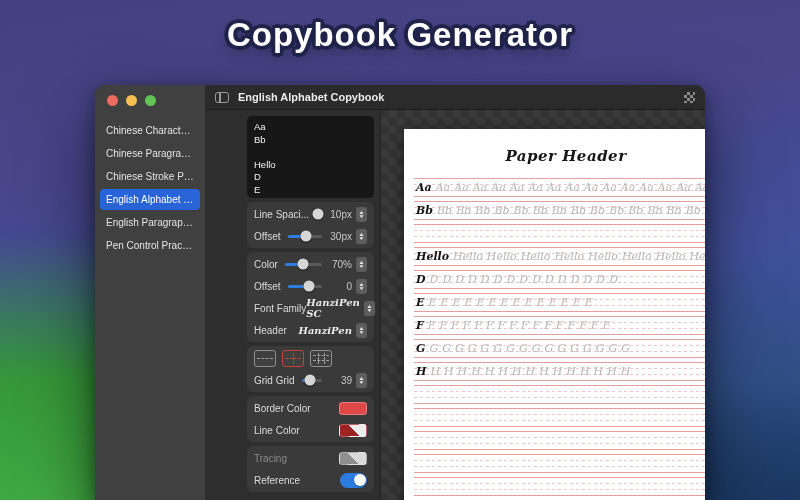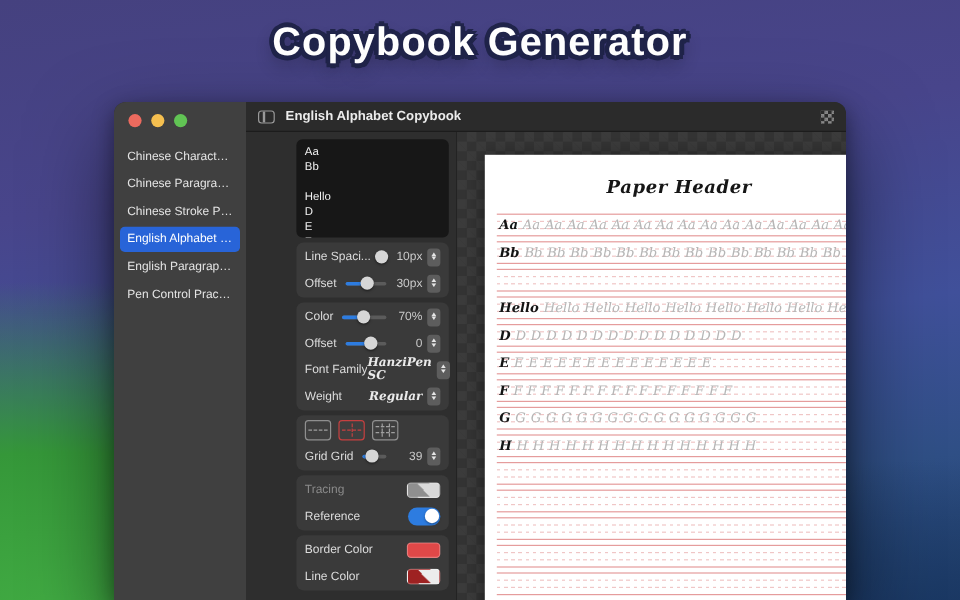--- a/index.html
+++ b/index.html
@@ -213,23 +213,23 @@
             <div class="row">
               <span class="lbl">Font Family</span>
               <span class="spacer"></span>
               <span class="handw">HanziPen SC</span>
               <span class="stepper">
                   <i>▲</i>
                   <i>▼</i>
                 </span>
             </div>
             <div class="row">
-              <span class="lbl">Weight</span>
-              <span class="spacer"></span>
-              <span class="handw">Regular</span>
+              <span class="lbl">Header</span>
+              <span class="spacer"></span>
+              <span class="handw">HanziPen</span>
               <span class="stepper">
                   <i>▲</i>
                   <i>▼</i>
                 </span>
             </div>
           </div>
 
           <div class="sec">
             <div class="row gicons">
               <span class="gicon">
@@ -255,41 +255,41 @@
               <span class="val">39</span>
               <span class="stepper">
                   <i>▲</i>
                   <i>▼</i>
                 </span>
             </div>
           </div>
 
           <div class="sec">
             <div class="row">
+              <span class="lbl">Border Color</span>
+              <span class="spacer"></span>
+              <span class="swatch sw-border"></span>
+            </div>
+            <div class="row">
+              <span class="lbl">Line Color</span>
+              <span class="spacer"></span>
+              <span class="swatch sw-line"></span>
+            </div>
+          </div>
+
+          <div class="sec">
+            <div class="row">
               <span class="lbl dis">Tracing</span>
               <span class="spacer"></span>
               <span class="swatch sw-tracing"></span>
             </div>
             <div class="row">
               <span class="lbl">Reference</span>
               <span class="spacer"></span>
               <span class="toggle"></span>
-            </div>
-          </div>
-
-          <div class="sec">
-            <div class="row">
-              <span class="lbl">Border Color</span>
-              <span class="spacer"></span>
-              <span class="swatch sw-border"></span>
-            </div>
-            <div class="row">
-              <span class="lbl">Line Color</span>
-              <span class="spacer"></span>
-              <span class="swatch sw-line"></span>
             </div>
           </div>
 
         </div>
 
         <div class="preview">
           <div class="paper">
             <div class="paper-header">Paper Header</div>
             <div id="paper-rows">
                 <div class="prow">

